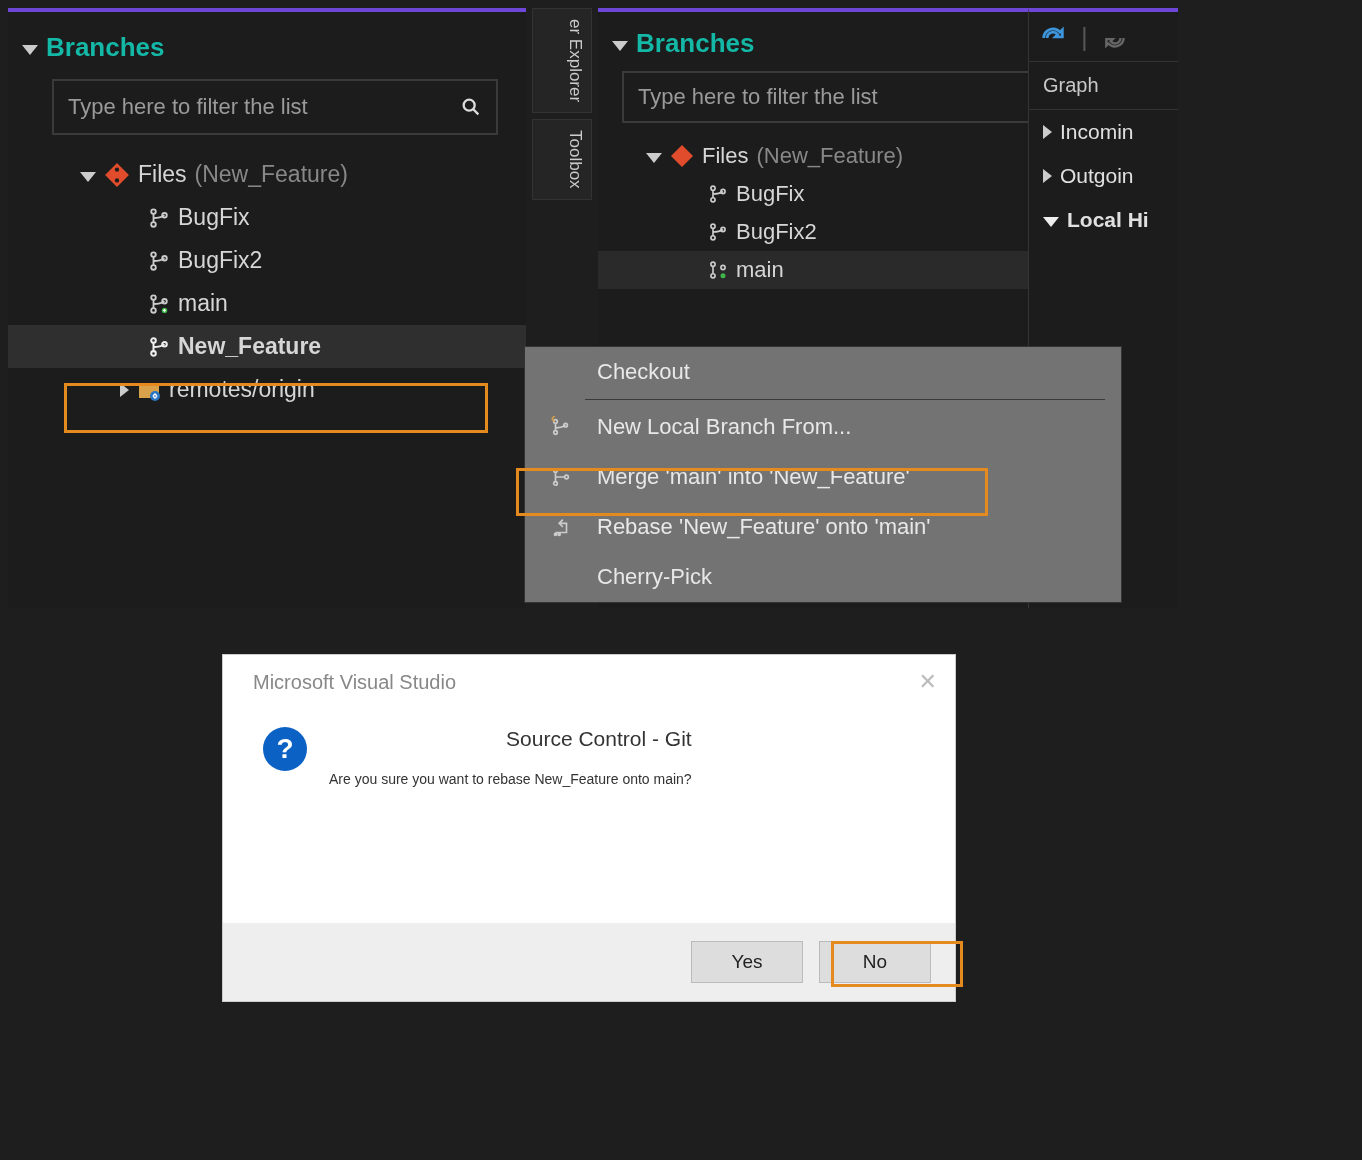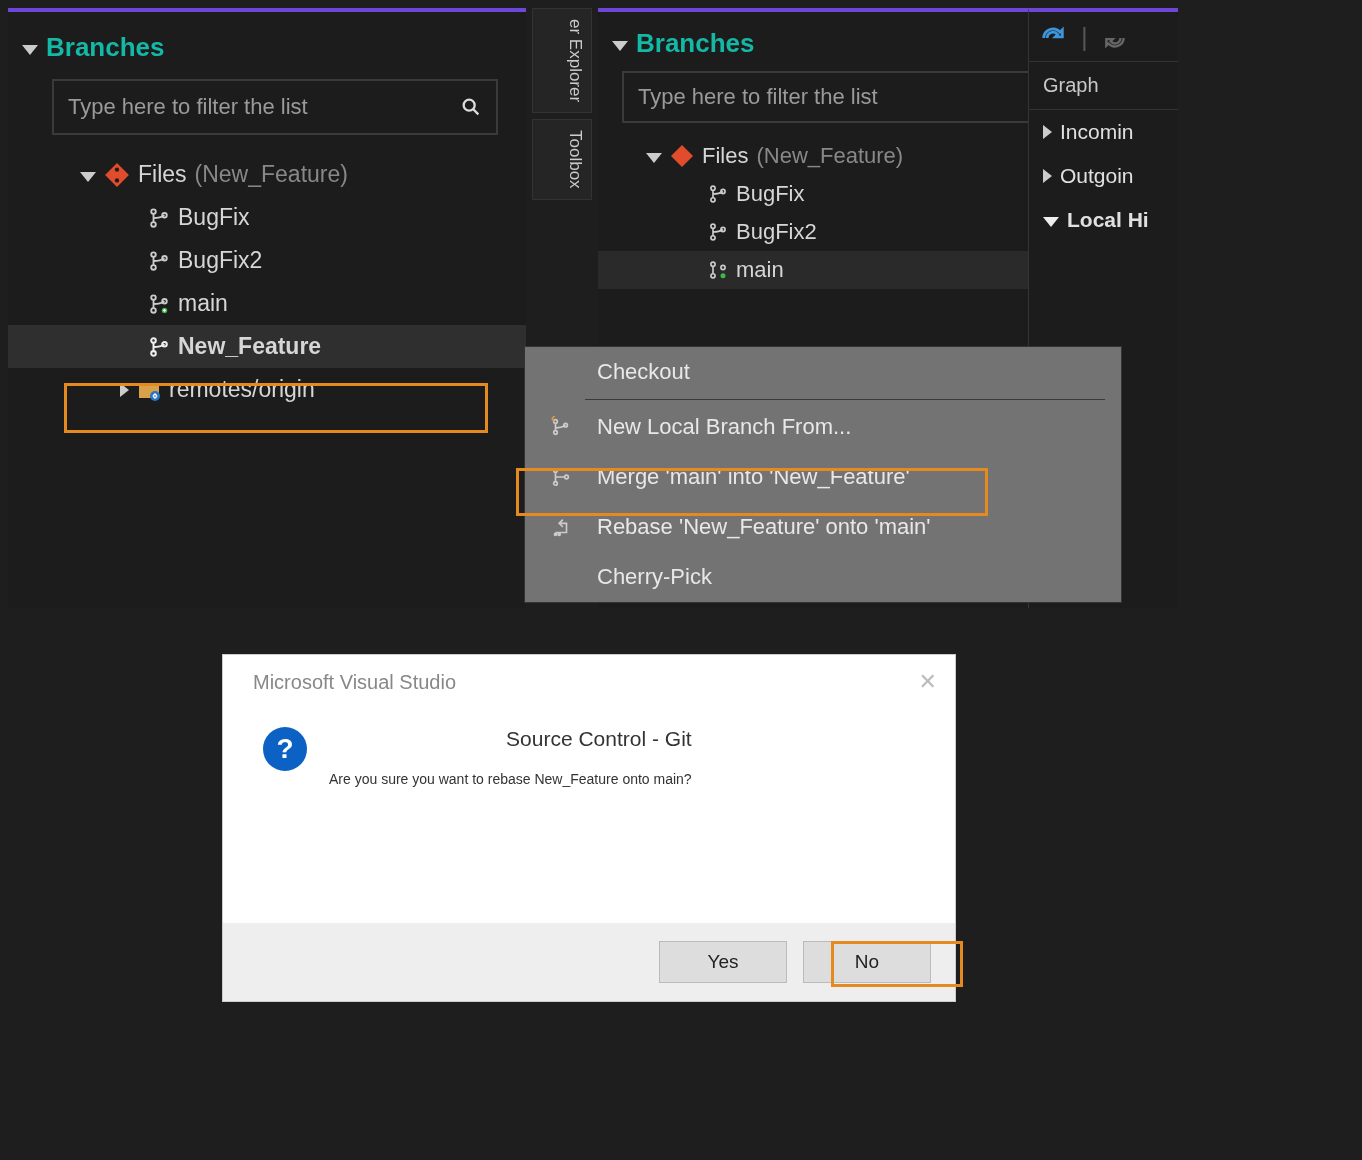--- a/index.html
+++ b/index.html
@@ -91,21 +91,21 @@
     position: absolute; left: 222px; top: 654px; width: 734px; height: 348px;
     background: #fff; border: 1px solid #ccc; color:#444;padding-left:12px;
   }
   .dlg-title { padding: 14px 18px 8px 18px; color:#888; font-size:20px; display:flex; justify-content:space-between; align-items:center;}
   .dlg-close { color:#bbb; font-size:22px; cursor:pointer; font-weight:300;}
   .dlg-body { display:flex; padding: 24px 28px 0 28px; gap: 22px; }
   .dlg-q { width:44px; height:44px; border-radius:50%; background:#0b61c4; color:#fff; display:flex; align-items:center; justify-content:center; font-size:28px; font-weight:700; flex-shrink:0;}
   .dlg-heading { font-size:21px; color:#333; margin-bottom: 20px; text-align: right; }
   .dlg-msg { font-size:14px; color:#333; }
   .dlg-footer { position:absolute; bottom:0; left:0; right:0; height:78px; background:#eee; display:flex; justify-content:flex-end; align-items:center; gap:16px; padding-right:24px;}
-  .dlg-btn { width:128px; height:42px; background:#ddd; border:1px solid #bbb; font-size:19px; color:#222; cursor:pointer;}
+  .dlg-btn { width:112px; height:42px; background:#ddd; border:1px solid #bbb; font-size:19px; color:#222; cursor:pointer;}
   .hl-yes { position:absolute; left:608px; top:18px; width:132px; height:46px; pointer-events:none;}
   
   svg { display: block; }
 </style>
 </head>
 <body>
 
 <div class="panel-left">
   <div class="section-header">
     <span class="tri-down"></span>

